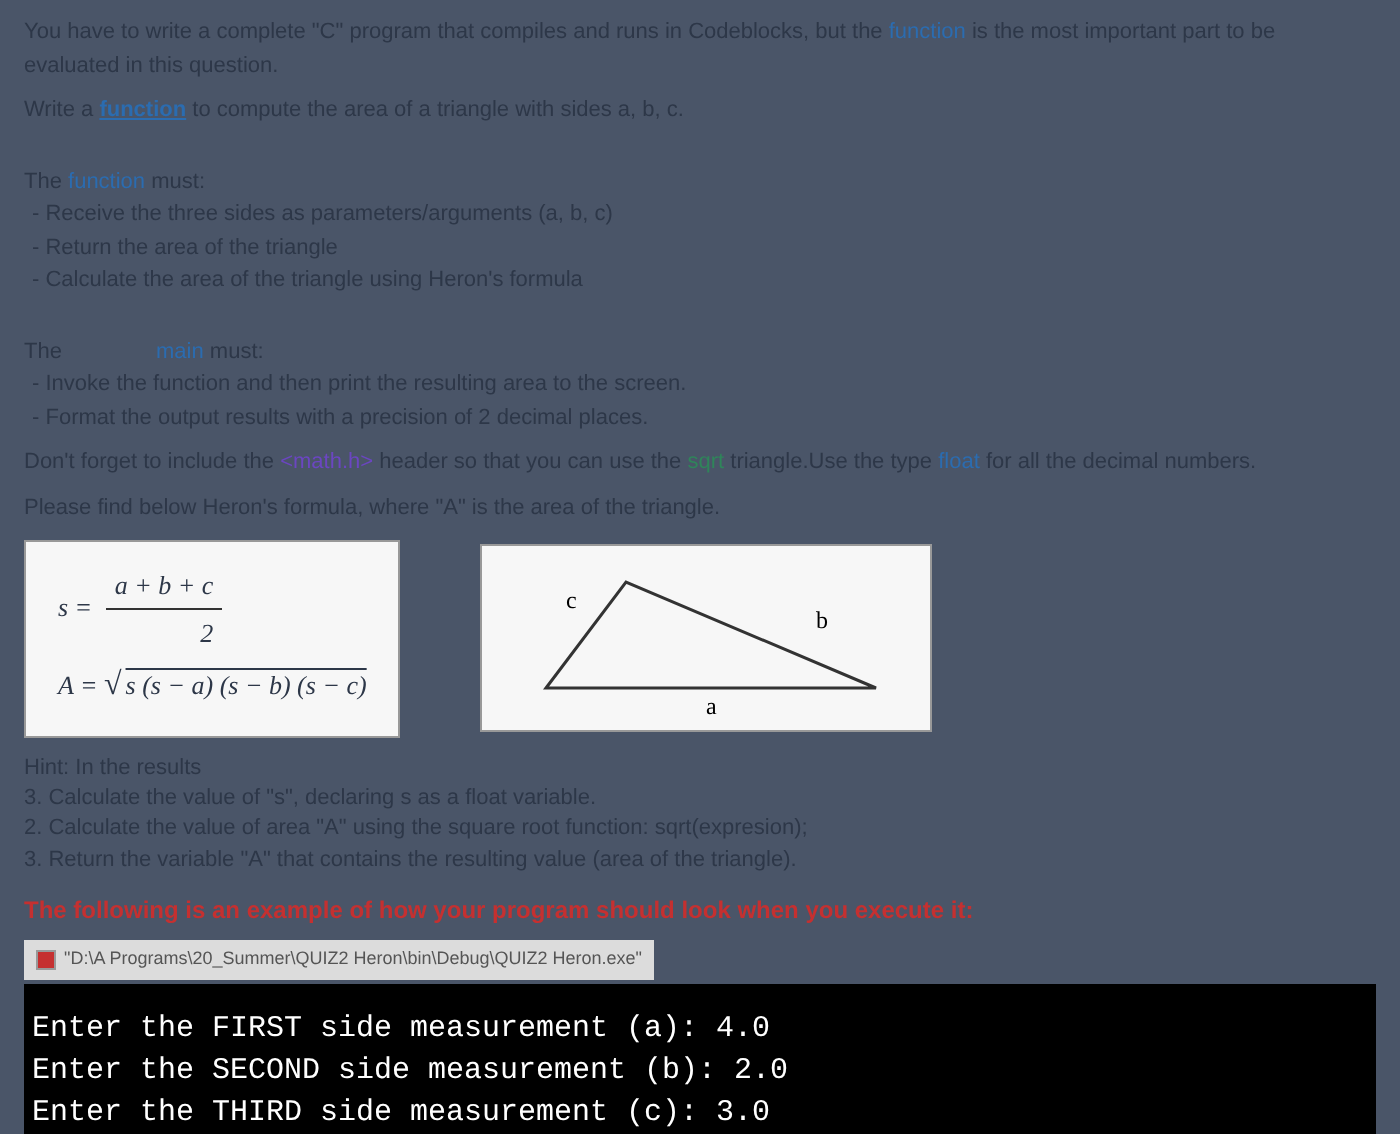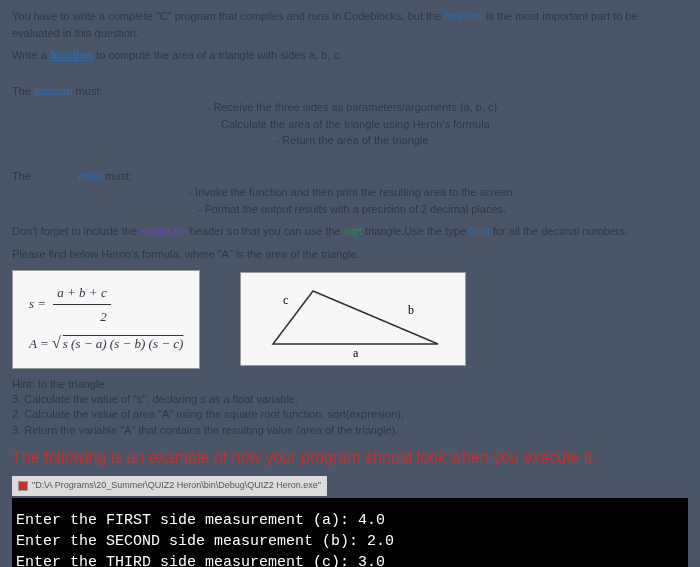--- a/index.html
+++ b/index.html
@@ -16,21 +16,21 @@
     .content { line-height: 1.5; }
     .intro-line { margin-bottom: 6px; }
     .underline-link { color: #2b6cb0; text-decoration: underline; font-weight: bold; }
     .kw-function { color: #2b6cb0; }
     .kw-main { color: #2b6cb0; padding-left: 44px; }
     .kw-code { color: #6b46c1; }
     .kw-sqrt { color: #2f855a; }
     .kw-float { color: #2b6cb0; }
     .kw-A { color: #2d3748; }
     .section-head { margin-top: 19px; }
-    .bullet-list { margin-left: 4px; margin-bottom: 6px; text-align: center; }
+    .bullet-list { margin-left: 4px; margin-bottom: 6px; }
     .bullet-item::before { content: "- "; }
     .formula-box {
       display: flex;
       align-items: center;
       gap: 40px;
       margin: 8px 0;
     }
     .formula {
       border: 1px solid #999;
       padding: 10px 16px;
@@ -52,22 +52,22 @@
     .overline { text-decoration: overline; text-decoration-thickness: 1px; padding-left: 2px; }
     .triangle-box {
       border: 1px solid #999;
       background: #f7f7f7;
       padding: 6px 12px;
     }
     .triangle-svg { display: block; }
     .hint-block { margin-top: 4px; line-height: 1.4; }
     .example-header {
       color: #c53030;
-      font-weight: normal;
-      font-size: 16px;
+      font-weight: bold;
+      font-size: 12px;
       margin: 8px 0 6px 0;
     }
     .terminal-path {
       background: #dcdcdc;
       padding: 3px 6px;
       font-size: 9px;
       color: #555;
       display: inline-block;
     }
     .path-icon {
@@ -101,22 +101,22 @@
 
   <div class="intro-line">
     <span>Write a </span><span class="underline-link">function</span><span> to compute the area of a triangle with sides a, b, c.</span>
   </div>
 
   <div class="section-head">
     <span>The </span><span class="kw-function">function</span><span> must:</span>
   </div>
   <div class="bullet-list">
     <div class="bullet-item">Receive the three sides as parameters/arguments (a, b, c)</div>
+    <div class="bullet-item">Return the area of the triangle</div>
     <div class="bullet-item">Calculate the area of the triangle using Heron's formula</div>
-    <div class="bullet-item">Return the area of the triangle</div>
   </div>
 
   <div class="section-head">
     <span>The </span><span class="kw-main">main</span><span> must:</span>
   </div>
   <div class="bullet-list">
     <div class="bullet-item">Invoke the function and then print the resulting area to the screen.</div>
     <div class="bullet-item">Format the output results with a precision of 2 decimal places.</div>
   </div>
 
@@ -141,21 +141,21 @@
       <svg class="triangle-svg" width="200" height="80">
         <polygon points="20,65 60,12 185,65" fill="none" stroke="#333" stroke-width="1.5"></polygon>
         <text x="100" y="78" font-size="12" font-family="serif">a</text>
         <text x="155" y="35" font-size="12" font-family="serif">b</text>
         <text x="30" y="25" font-size="12" font-family="serif">c</text>
       </svg>
     </div>
   </div>
 
   <div class="hint-block">
-    <div>Hint: In the triangle</div>
+    <div>Hint: In the results</div>
     <div>3. Calculate the value of "s", declaring s as a float variable.</div>
     <div>2. Calculate the value of area "A" using the square root function: sqrt(expresion);</div>
     <div>3. Return the variable "A" that contains the resulting value (area of the triangle).</div>
   </div>
 
   <div class="example-header">The following is an example of how your program should look when you execute it:</div>
 
   <div>
     <span class="terminal-path"><span class="path-icon"></span><span>"D:\A Programs\20_Summer\QUIZ2 Heron\bin\Debug\QUIZ2 Heron.exe"</span></span>
   </div>

